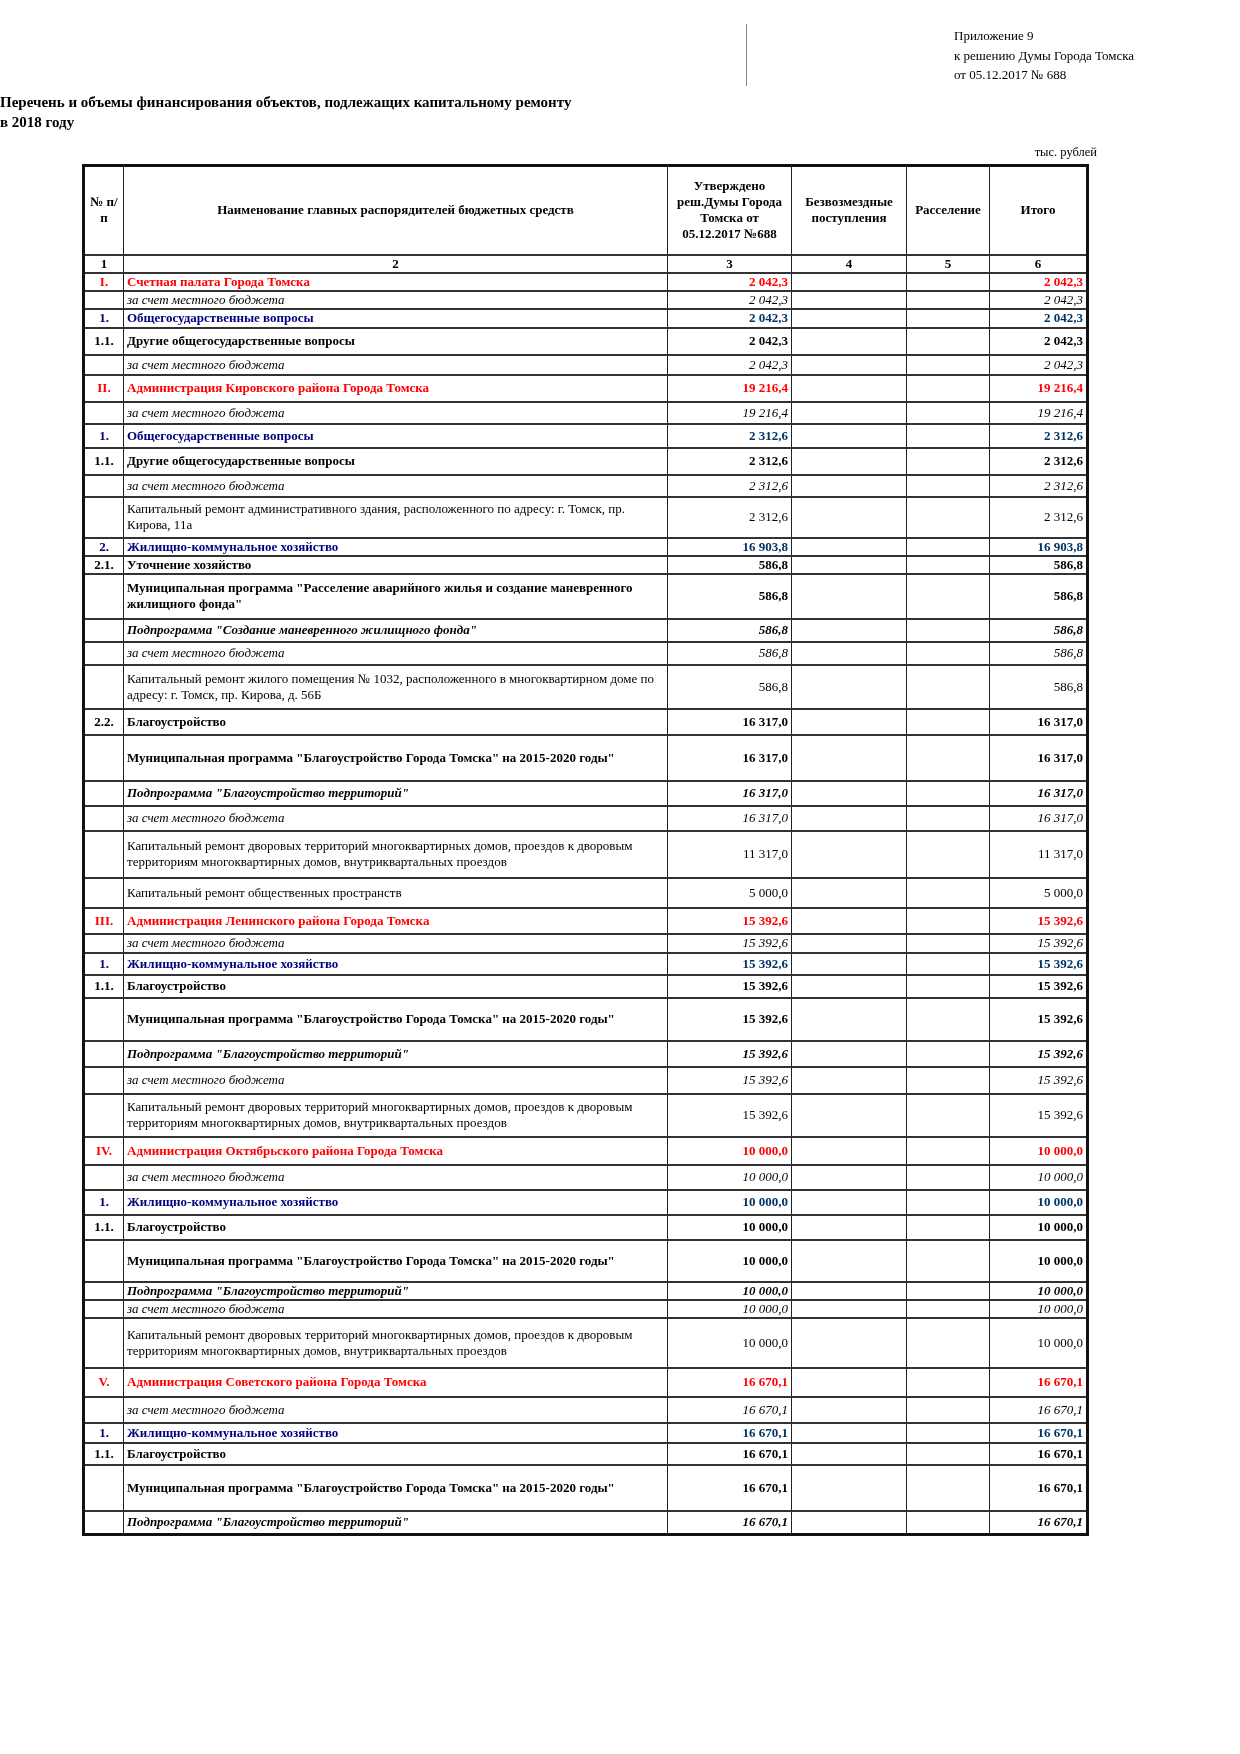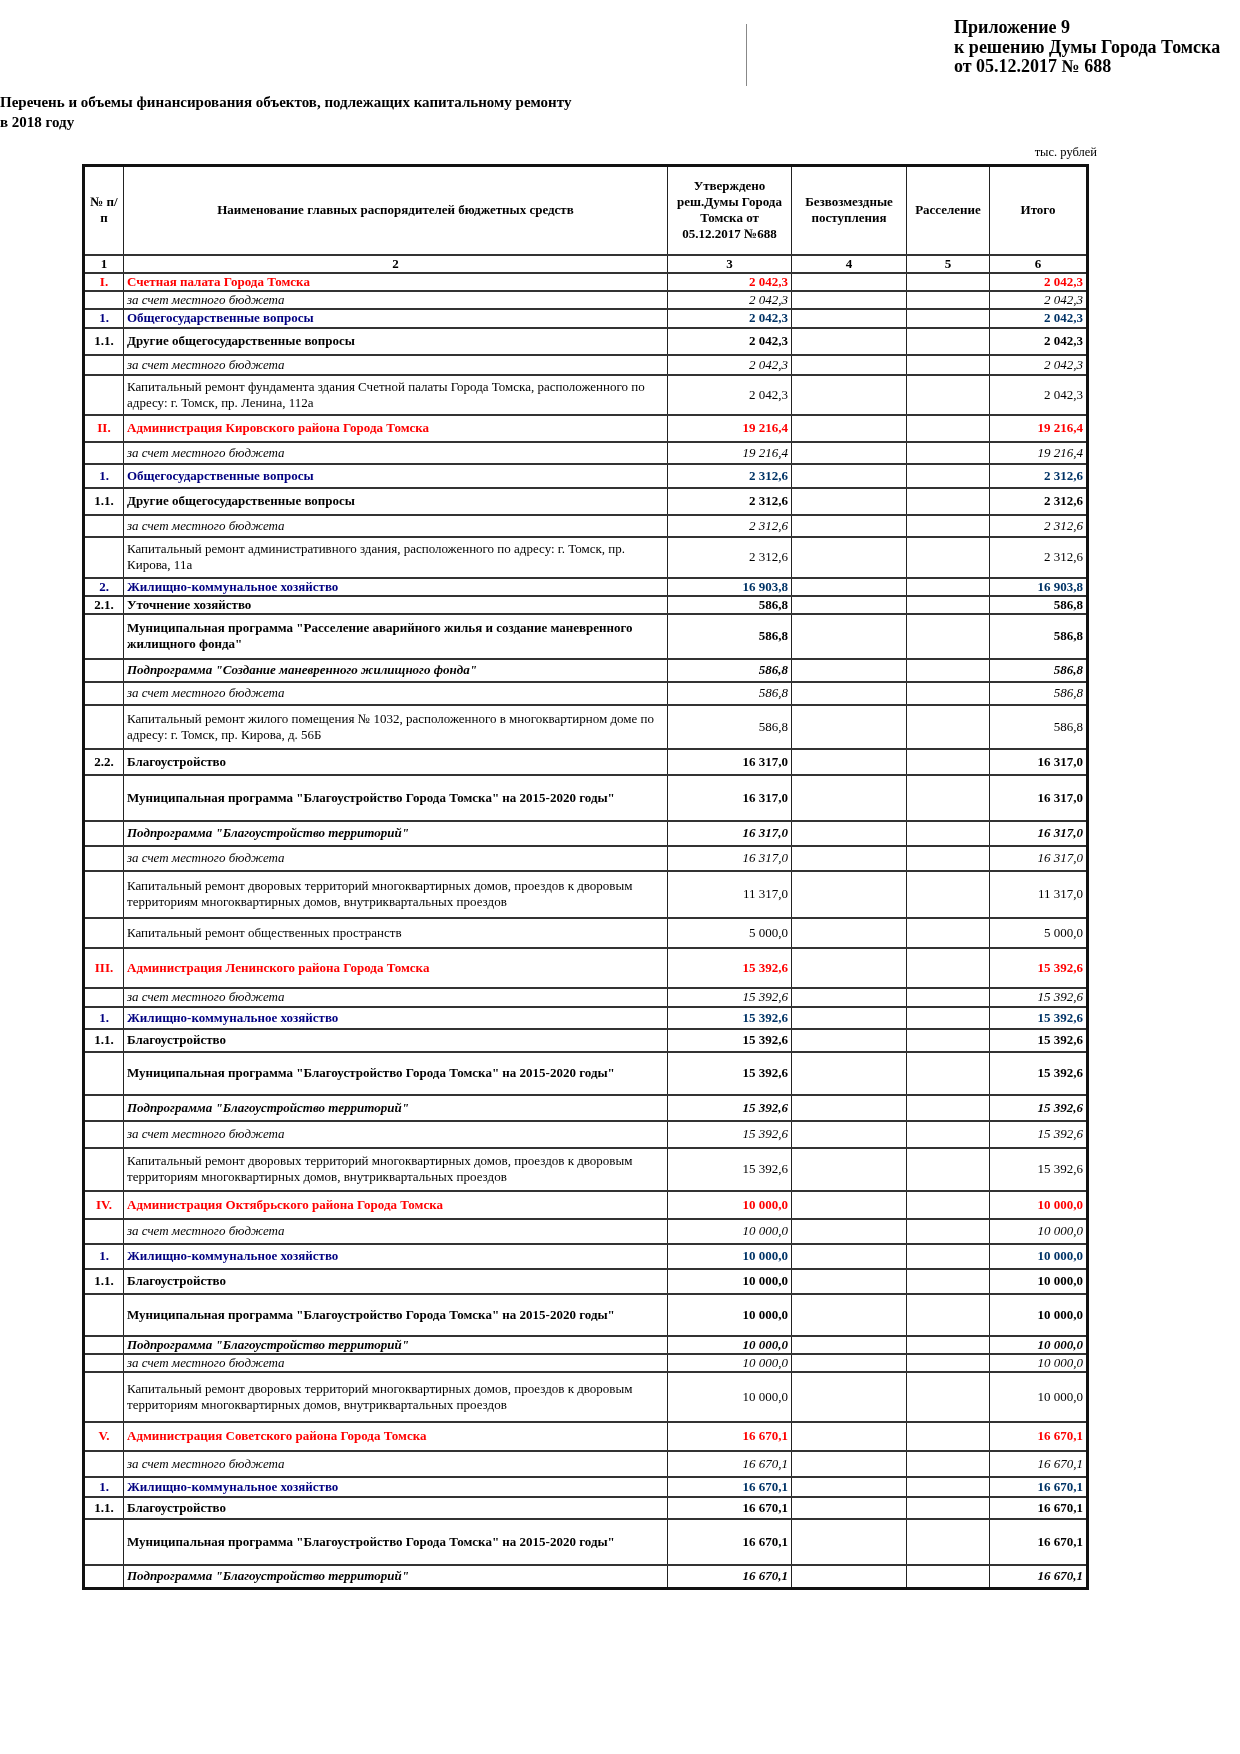--- a/index.html
+++ b/index.html
@@ -1,17 +1,17 @@
 <!DOCTYPE html>
 <html><head>
 <meta charset="utf-8">
 <style>
   html, body { margin: 0; padding: 0; background: #ffffff; }
   body { width: 1240px; height: 1754px; position: relative; font-family: "Liberation Serif", "DejaVu Serif", serif; color: #000; }
-  .annex { position: absolute; left: 954px; top: 18px; font-size: 18px; line-height: 19.5px; font-weight: bold; }
+  .annex { position: absolute; left: 954px; top: 26px; font-size: 13px; line-height: 19.5px; }
   .vline { position: absolute; left: 746px; top: 24px; width: 1px; height: 62px; background: #888; }
   .title { position: absolute; left: 0; width: 1240px; top: 92px; text-align: left; font-weight: bold; font-size: 15px; line-height: 20px; }
   .units { position: absolute; right: 143px; top: 145px; font-size: 12.5px; }
   table.grid { position: absolute; left: 82px; top: 164px; border-collapse: collapse; table-layout: fixed; width: 1004px; border: 3px solid #111; }
   table.grid td { border: 1px solid #222; border-top: 2px solid #333; padding: 0 3px; font-size: 13px; line-height: 16px; vertical-align: middle; overflow: hidden; }
   .hdr td { font-weight: bold; text-align: center; font-size: 13px; line-height: 18px; border-bottom: 2px solid #111; }
   .colnum td { font-weight: bold; text-align: center; font-size: 12px; height: 15px; border-top: 2px solid #111; }
   td.n { text-align: center; font-weight: bold; }
   td.v { text-align: right; }
   .red { color: #ff0000; font-weight: bold; }
@@ -95,28 +95,20 @@
         <td class="v">2 042,3</td>
       </tr>
       <tr class="ital" style="height: 20px;">
         <td class="n"></td>
         <td>за счет местного бюджета</td>
         <td class="v">2 042,3</td>
         <td class="v"></td>
         <td class="v"></td>
         <td class="v">2 042,3</td>
       </tr>
-      <tr class="plain" style="height: 40px;">
-        <td class="n"></td>
-        <td>Капитальный ремонт фундамента здания Счетной палаты Города Томска, расположенного по адресу: г. Томск, пр. Ленина, 112а</td>
-        <td class="v">2 042,3</td>
-        <td class="v"></td>
-        <td class="v"></td>
-        <td class="v">2 042,3</td>
-      </tr>
       <tr class="red" style="height: 27px;">
         <td class="n">II.</td>
         <td>Администрация Кировского района Города Томска</td>
         <td class="v">19 216,4</td>
         <td class="v"></td>
         <td class="v"></td>
         <td class="v">19 216,4</td>
       </tr>
       <tr class="ital" style="height: 22px;">
         <td class="n"></td>
@@ -247,21 +239,21 @@
         <td class="v">11 317,0</td>
       </tr>
       <tr class="plain" style="height: 30px;">
         <td class="n"></td>
         <td>Капитальный ремонт общественных пространств</td>
         <td class="v">5 000,0</td>
         <td class="v"></td>
         <td class="v"></td>
         <td class="v">5 000,0</td>
       </tr>
-      <tr class="red" style="height: 40px;">
+      <tr class="red" style="height: 26px;">
         <td class="n">III.</td>
         <td>Администрация Ленинского района Города Томска</td>
         <td class="v">15 392,6</td>
         <td class="v"></td>
         <td class="v"></td>
         <td class="v">15 392,6</td>
       </tr>
       <tr class="ital" style="height: 19px;">
         <td class="n"></td>
         <td>за счет местного бюджета</td>

